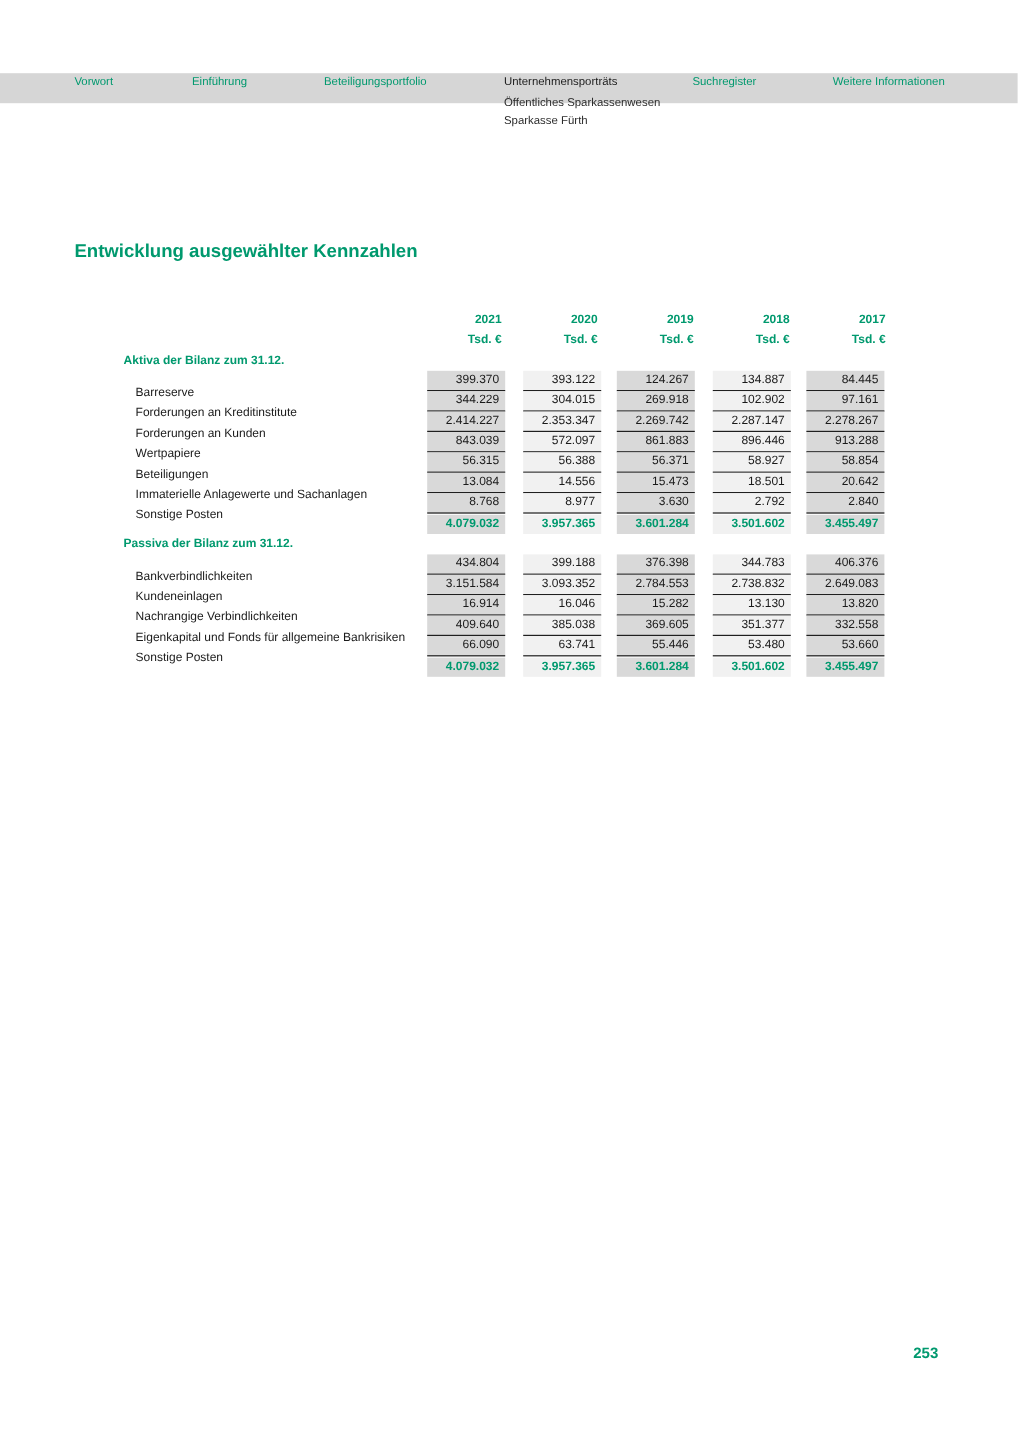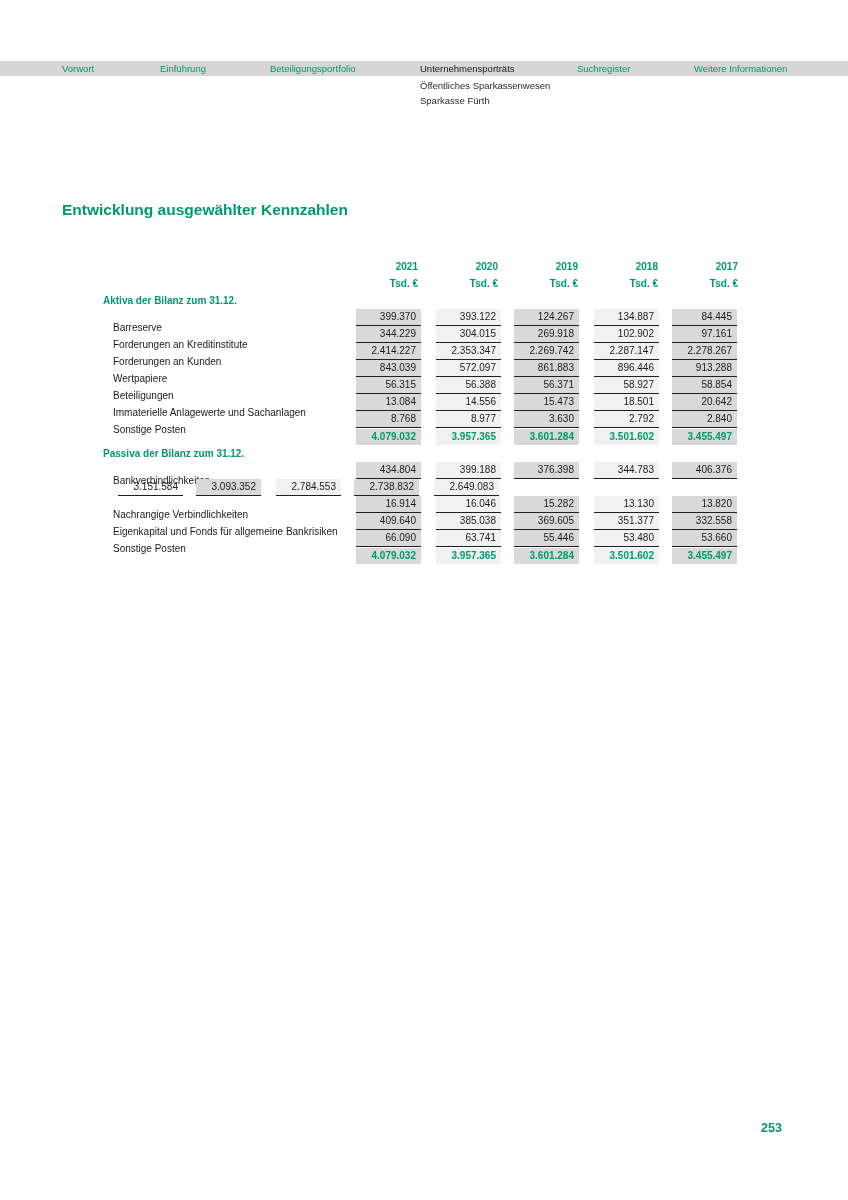--- a/index.html
+++ b/index.html
@@ -4,21 +4,21 @@
 <style>
   :root{ --accent:#00996e; }
   html,body{margin:0;padding:0;}
   body{
     width:848px;height:1200px;background:#ffffff;
     font-family:"Liberation Sans", sans-serif;position:relative;overflow:hidden;
   }
   .page{position:absolute;inset:0;}
 
   
-  .navbar{position:absolute;left:0;top:61px;width:848px;height:15px;background:#d6d6d6;}
+  .navbar{position:absolute;left:0;top:61px;width:848px;height:25px;background:#d6d6d6;}
   .nav-item{
     position:absolute;top:0;height:15px;line-height:15px;
     font-size:9.5px;color:var(--accent);text-decoration:none;white-space:nowrap;cursor:pointer;
   }
   .nav-item.active{color:#1a1a1a;}
 
   
   .crumb{position:absolute;left:420px;font-size:9.5px;color:#2b2b2b;white-space:nowrap;}
   .crumb.l1{top:80px;}
   .crumb.l2{top:95px;}
@@ -171,20 +171,21 @@
 
     <div class="row data bg">
       <div class="label-cell ind">Bankverbindlichkeiten</div>
       <div class="val">434.804</div>
       <div class="val">399.188</div>
       <div class="val">376.398</div>
       <div class="val">344.783</div>
       <div class="val">406.376</div>
     </div>
     <div class="row data bg">
+      <div class="label-cell ind">Kundeneinlagen</div>
       <div class="val">3.151.584</div>
       <div class="val">3.093.352</div>
       <div class="val">2.784.553</div>
       <div class="val">2.738.832</div>
       <div class="val">2.649.083</div>
     </div>
     <div class="row data bg">
       <div class="label-cell ind">Nachrangige Verbindlichkeiten</div>
       <div class="val">16.914</div>
       <div class="val">16.046</div>

